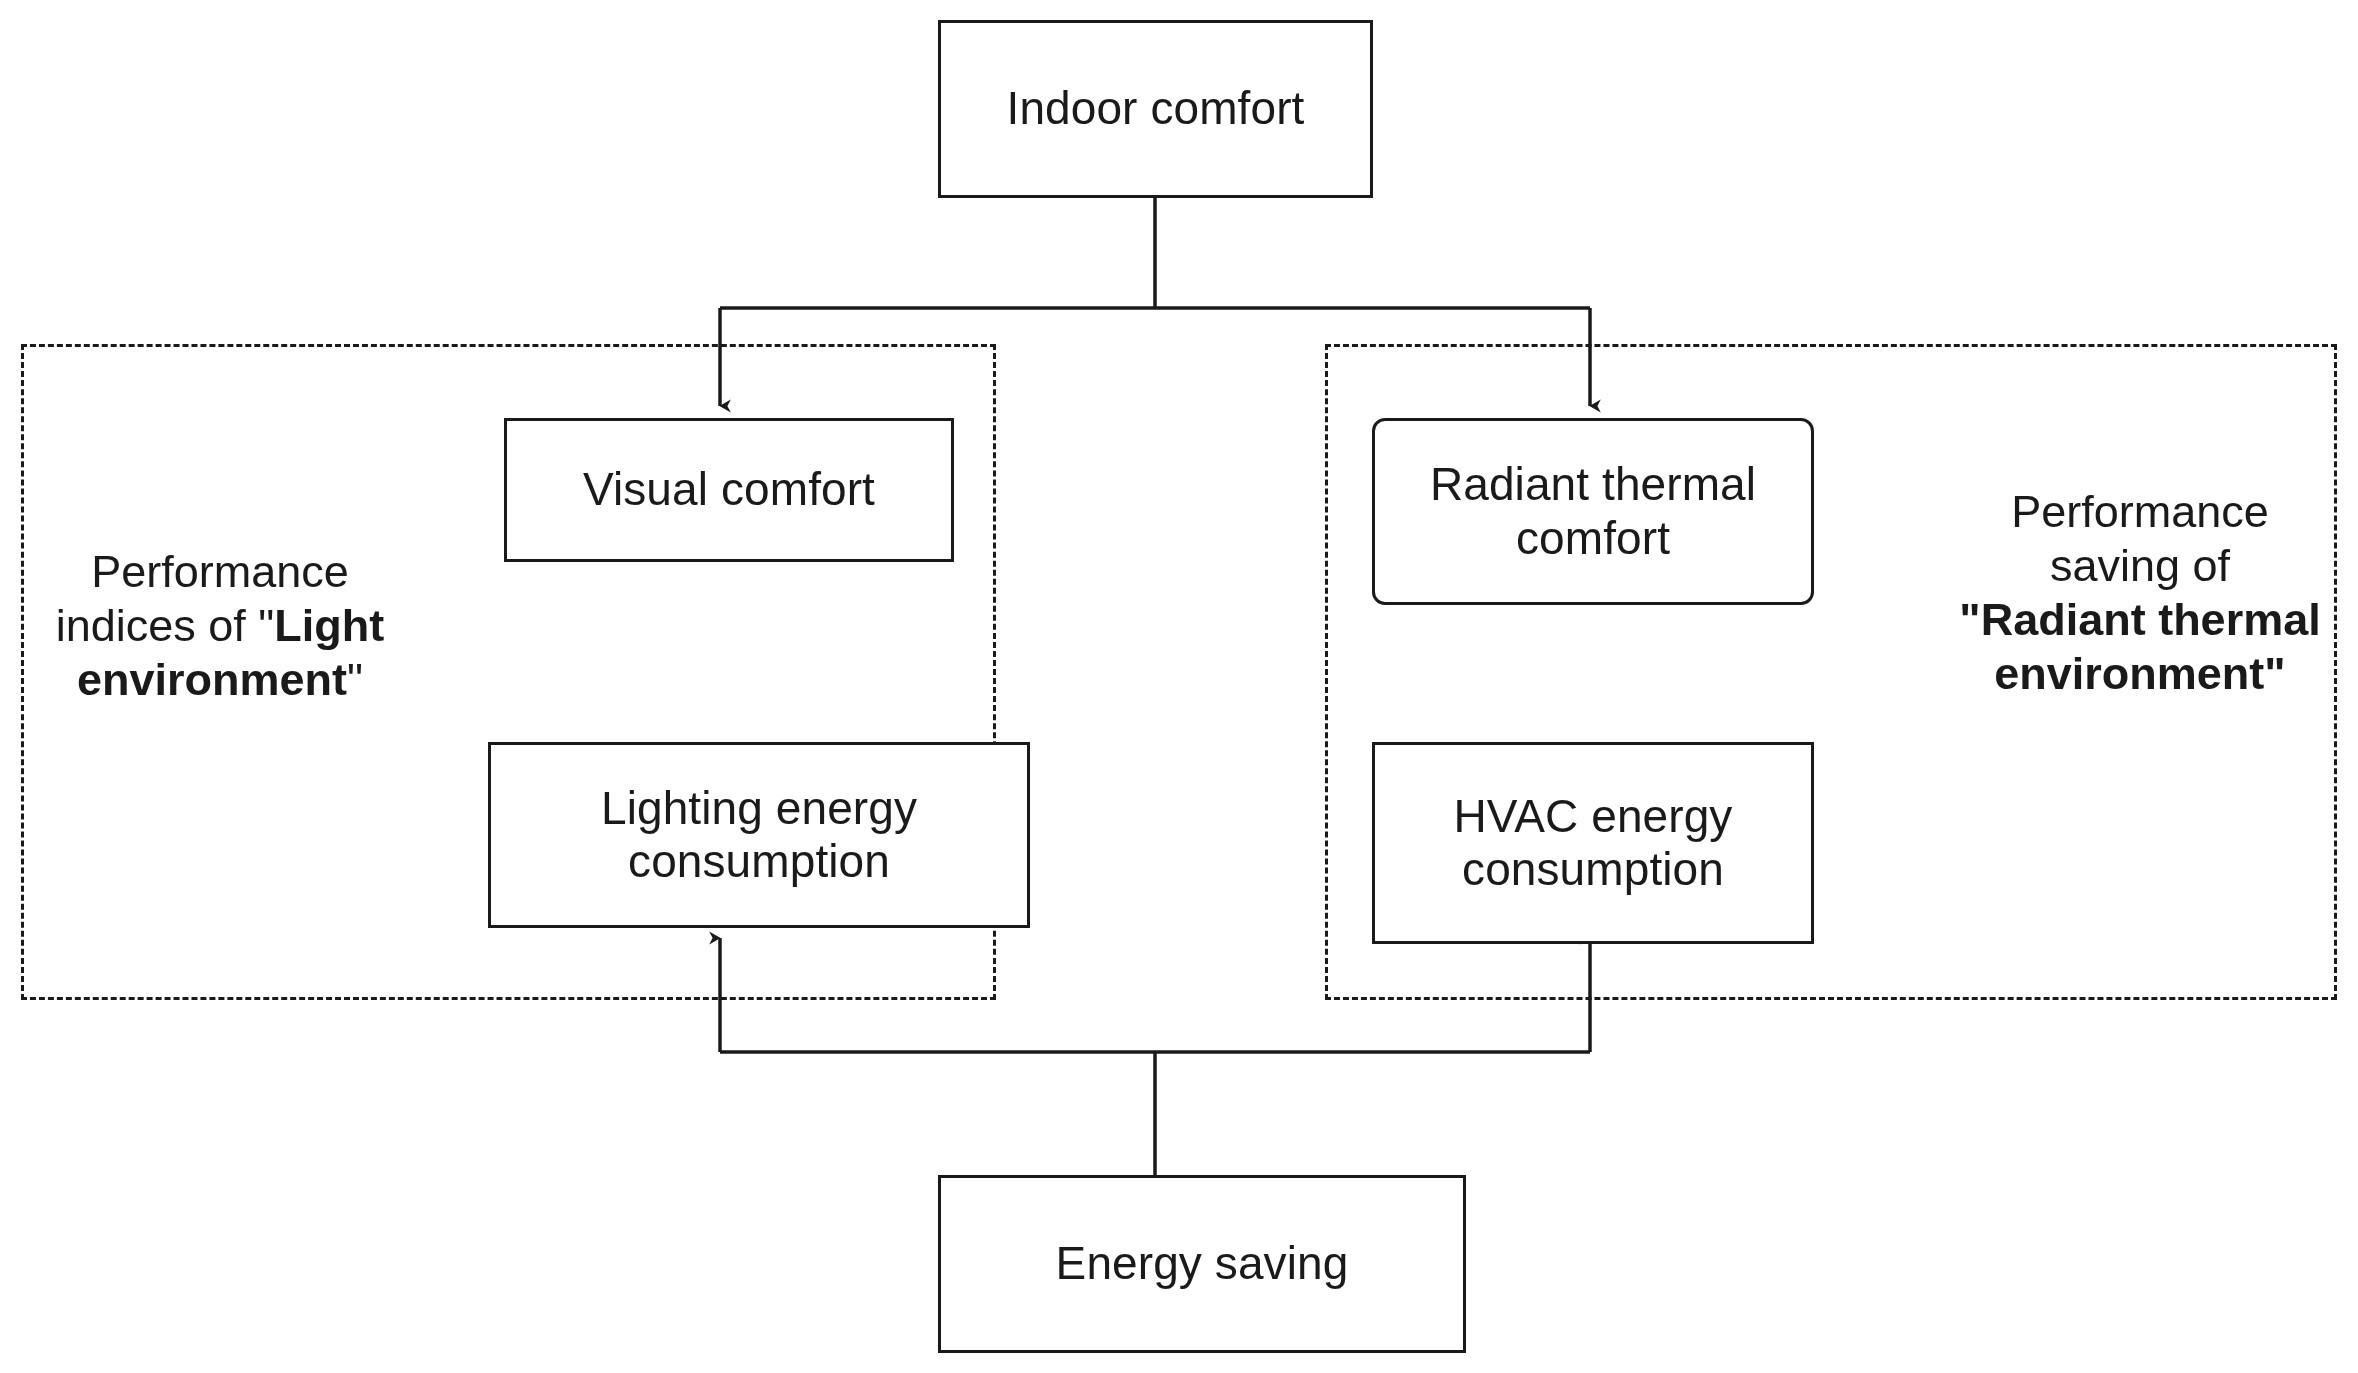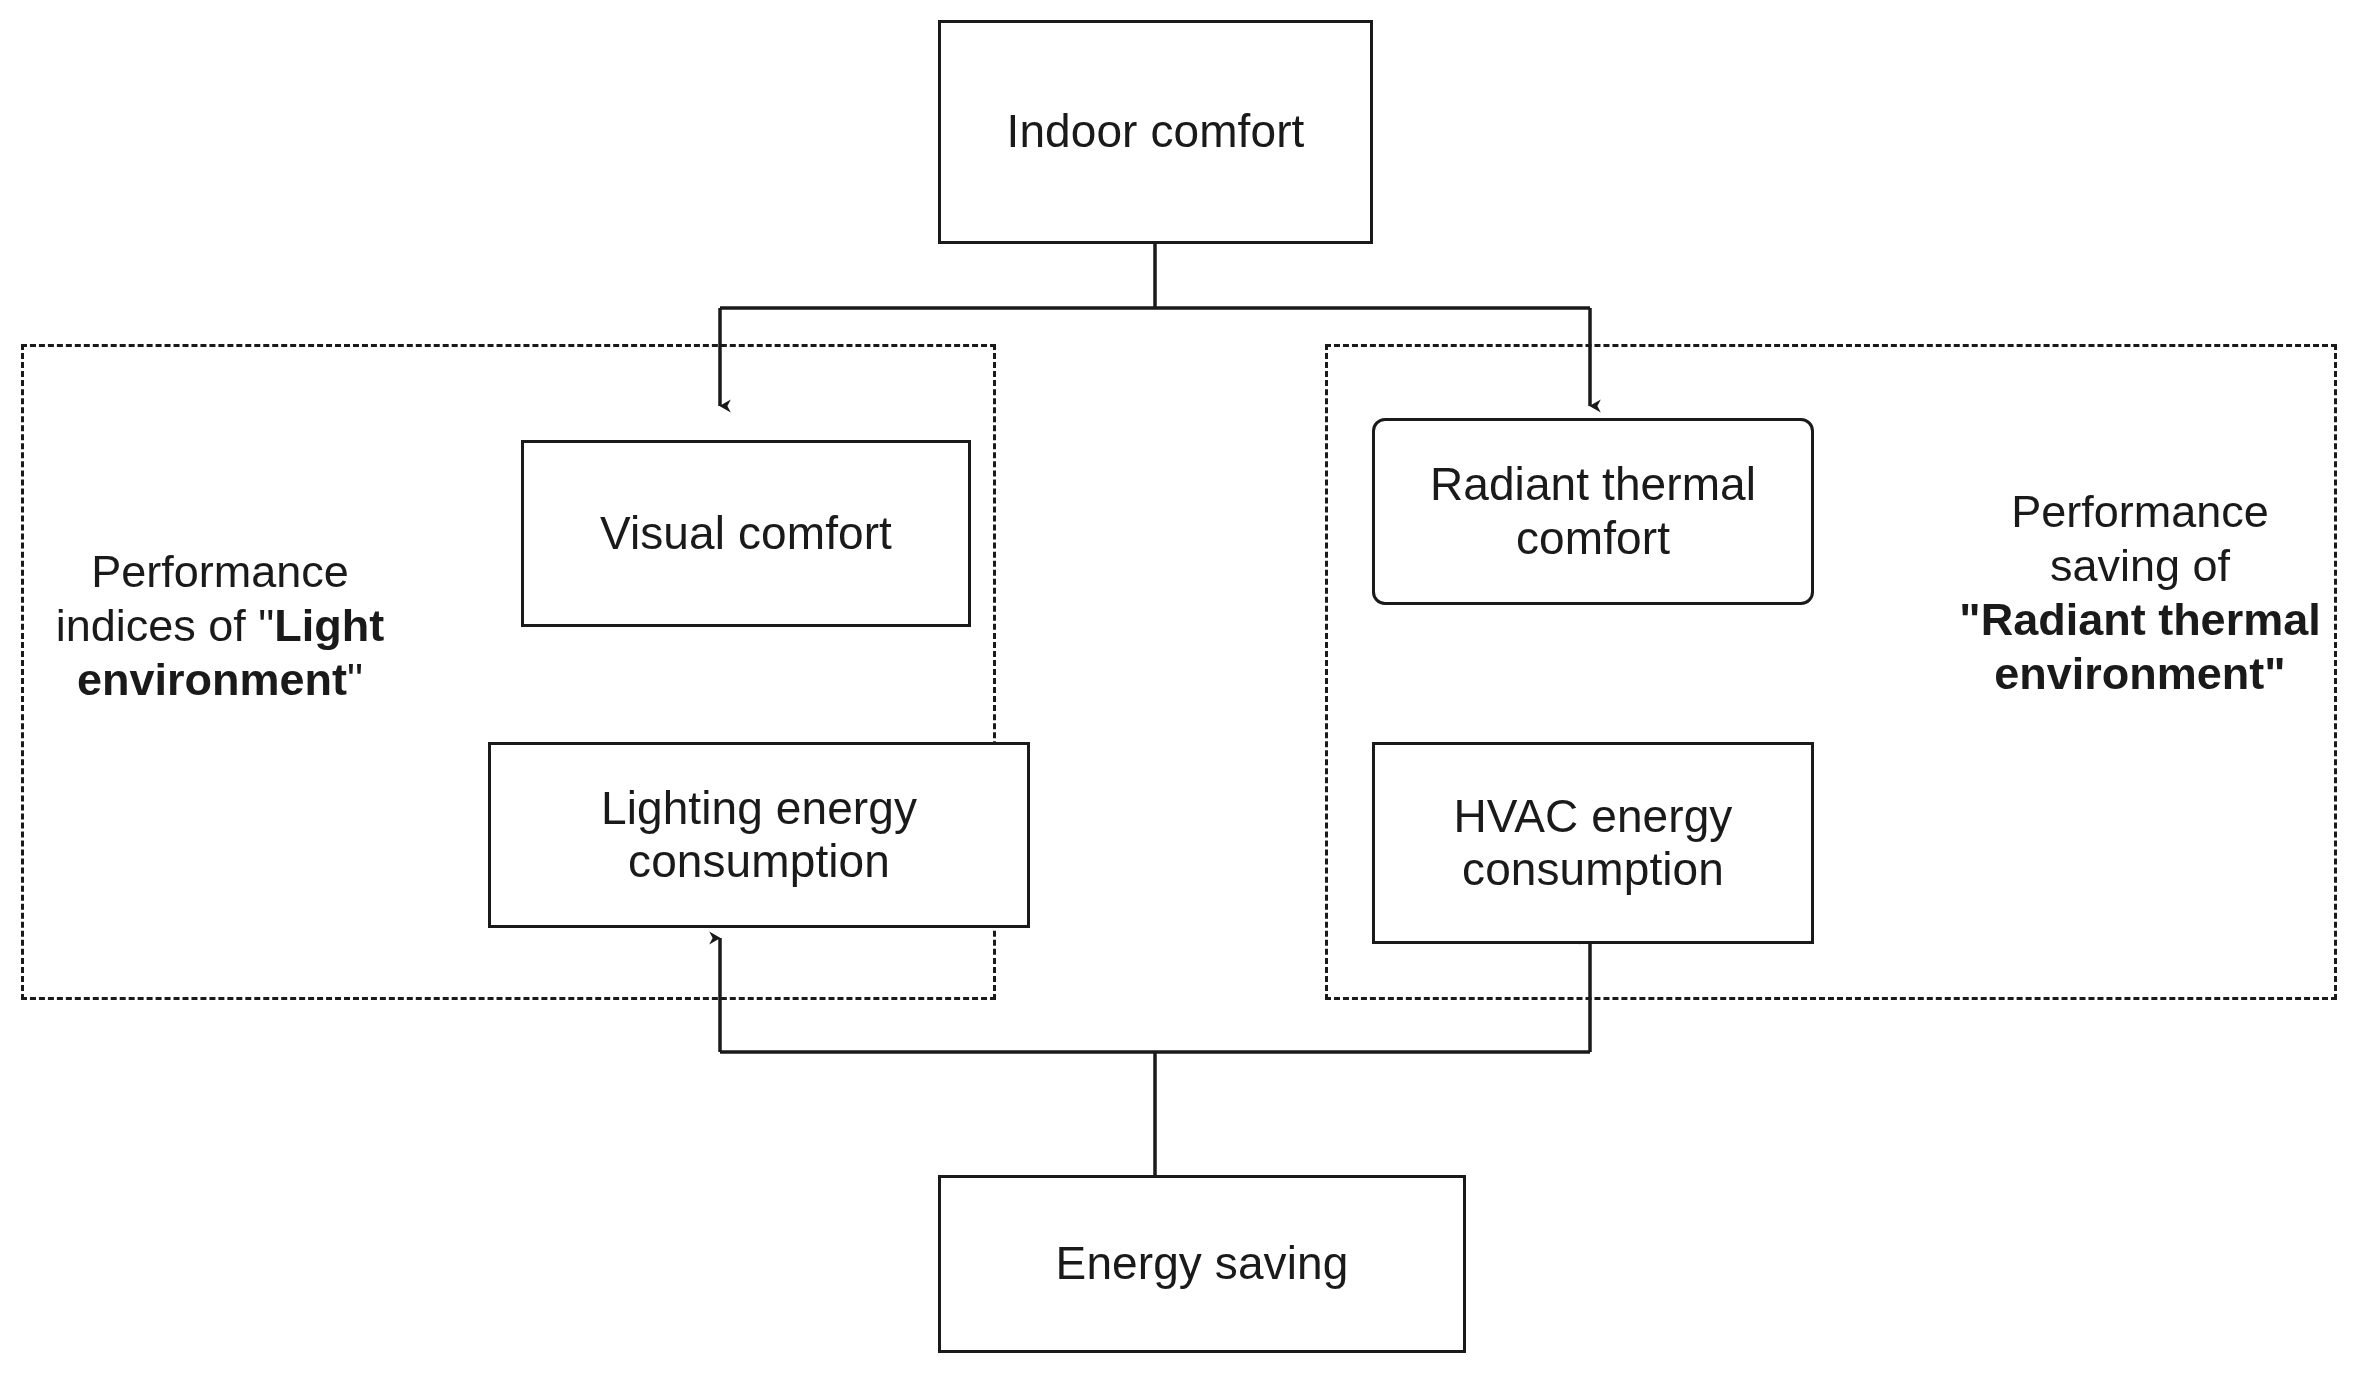--- a/index.html
+++ b/index.html
@@ -102,25 +102,25 @@
   <div class="group-box" style="left:1325px; top:344px; width:1012px; height:656px;"></div>
 
   <div class="group-label" style="left:30px; top:545px; width:380px;">
     <span>Performance indices of "</span><b>Light environment</b><span>"</span>
   </div>
 
   <div class="group-label" style="left:1955px; top:485px; width:370px;">
     <span>Performance saving of </span><b>"Radiant thermal environment"</b><span></span>
   </div>
 
-  <div class="node" style="left:938px; top:20px; width:435px; height:224px;">
+  <div class="node" style="left:938px; top:20px; width:435px; height:178px;">
     <span>Indoor comfort</span>
   </div>
 
-  <div class="node" style="left:504px; top:440px; width:450px; height:187px;margin-left:17px;">
+  <div class="node" style="left:504px; top:418px; width:450px; height:144px;">
     <span>Visual comfort</span>
   </div>
 
   <div class="node" style="left:1372px; top:418px; width:442px; height:187px;border-radius:13px;">
     <span>Radiant thermal comfort</span>
   </div>
 
   <div class="node" style="left:488px; top:742px; width:542px; height:186px;">
     <span>Lighting energy consumption</span>
   </div>

